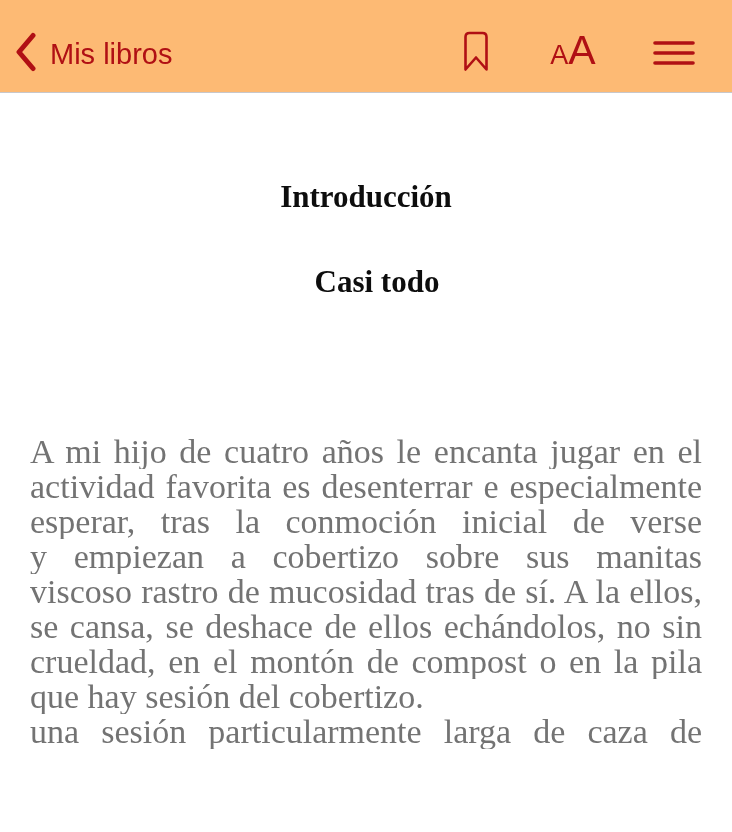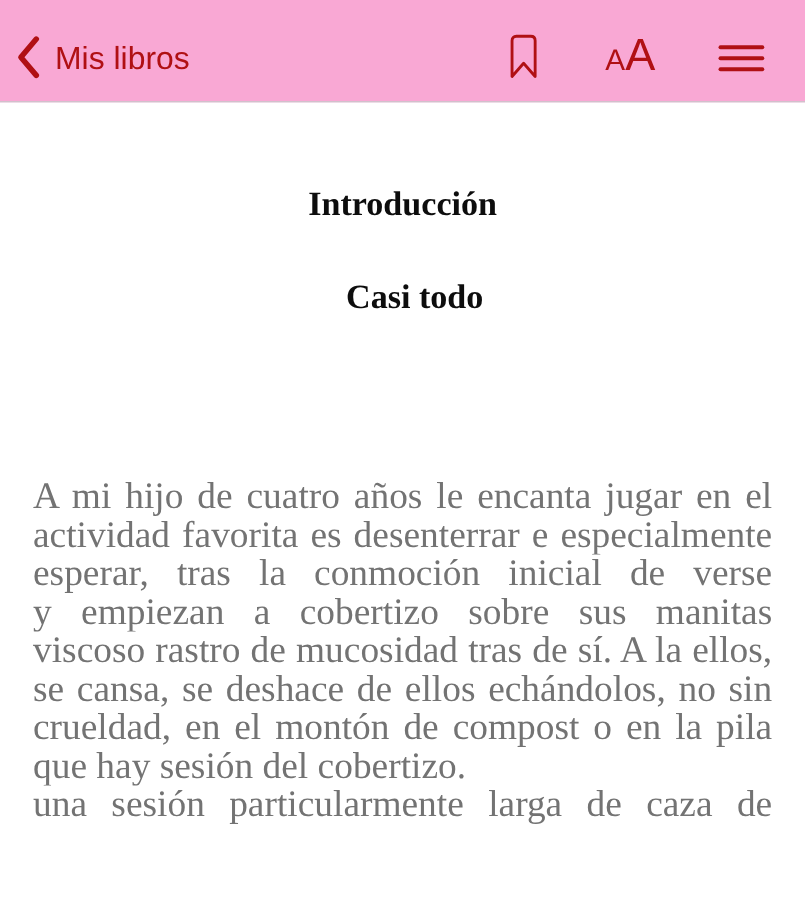--- a/index.html
+++ b/index.html
@@ -8,21 +8,21 @@
     background: #ffffff;
     position: relative;
     overflow: hidden;
     font-family: "Liberation Sans", sans-serif;
   }
 
   
   .toolbar {
     position: absolute; top: 0; left: 0; right: 0;
     height: 92px;
-    background: #f9a8d4;
+    background: #fdba74;
     border-bottom: 1px solid #c8c7ca;
   }
   .back-button {
     position: absolute; left: 15px; top: 34px;
     height: 40px;
     display: flex; align-items: center; gap: 13px;
     cursor: pointer;
     color: #b01014;
   }
   .back-button .chevron { display: block; }
@@ -56,21 +56,21 @@
 
   
   .chapter-title, .section-title {
     position: absolute; left: 0; right: 0;
     text-align: center;
     font-family: "Liberation Serif", serif;
     font-weight: bold;
     font-size: 31px;
     line-height: 36px;
     color: #0d0d0d;
-    margin: 4px;
+    margin: 16px;
   }
   .chapter-title { top: 163px; }
   .section-title { top: 248px; padding-left: 22px; }
 
   .reader-body {
     position: absolute;
     top: 434px; left: 30px; right: 30px; bottom: 0;
     font-family: "Liberation Serif", serif;
     font-size: 34px;
     line-height: 35px;

